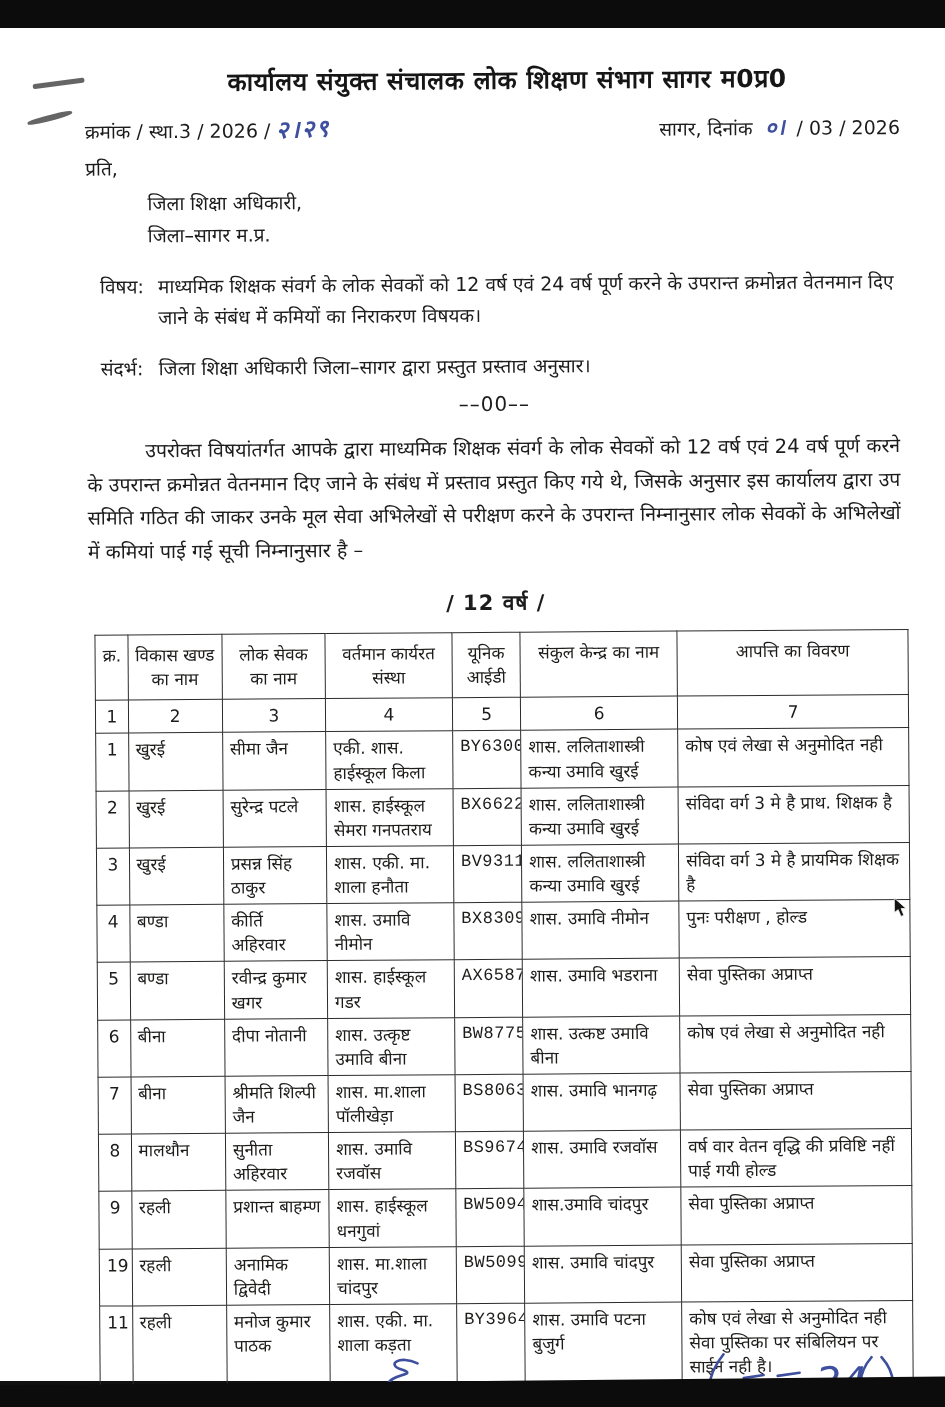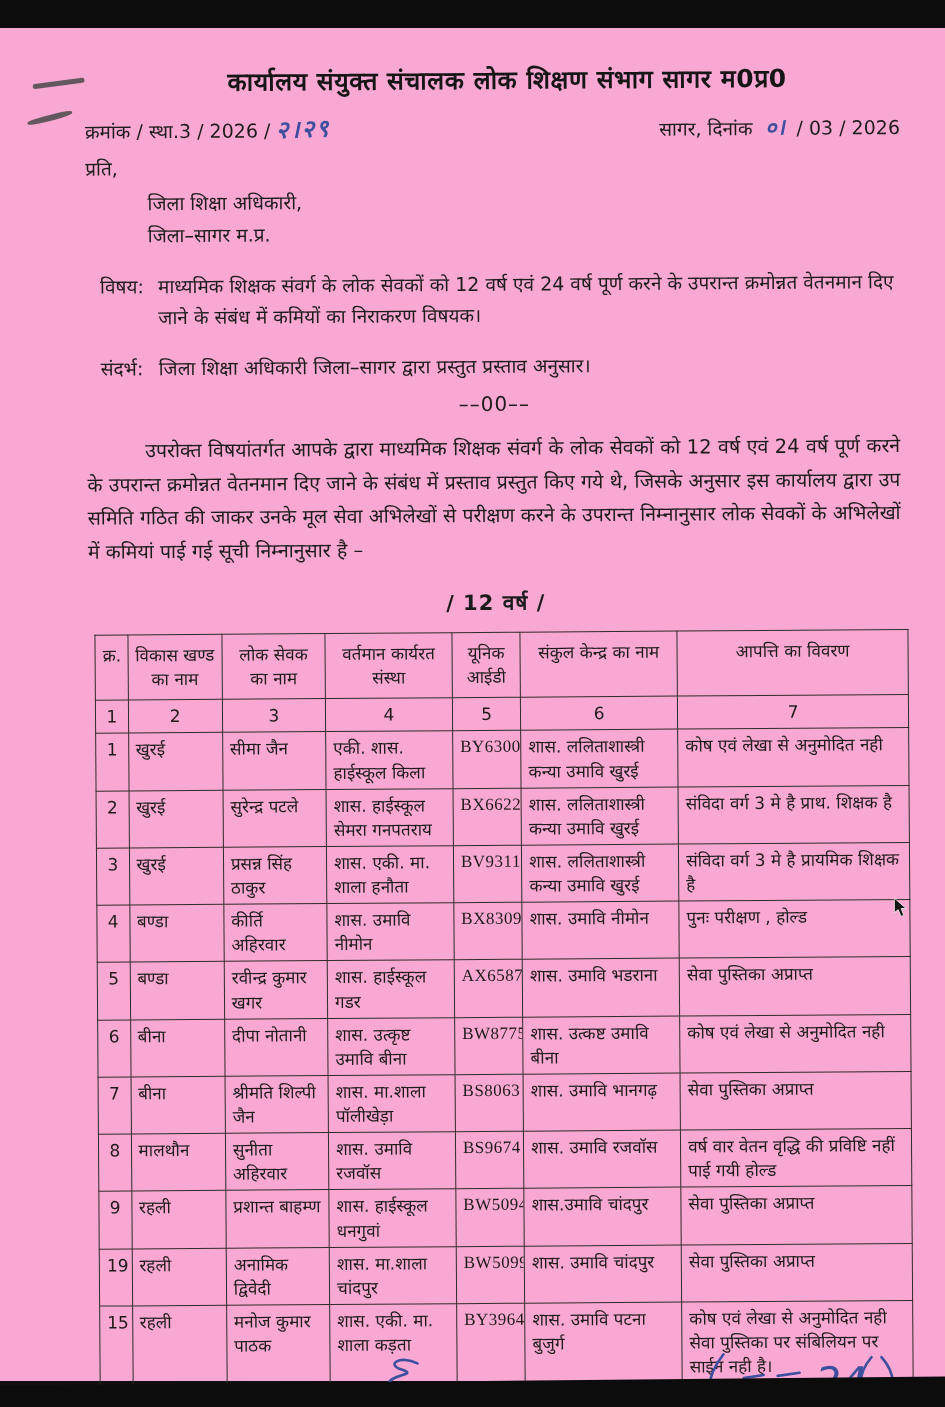--- a/index.html
+++ b/index.html
@@ -3,21 +3,21 @@
 <meta charset="utf-8">
 <style>
   html,body{margin:0;padding:0;}
   body{
     width:945px;height:1407px;position:relative;overflow:hidden;
     background:#101010;
     font-family:"DejaVu Sans","Liberation Sans",sans-serif;
   }
   .scan-bar-top{position:absolute;top:0;left:0;width:945px;height:28px;background:#0c0c0c;}
   .scan-bar-bottom{position:absolute;left:-12px;width:980px;height:46px;top:1381px;background:#0c0c0c;transform:rotate(-0.55deg);}
-  .paper{position:absolute;top:28px;left:0;width:945px;height:1353px;background:#f9a8d4;}
+  .paper{position:absolute;top:28px;left:0;width:945px;height:1353px;background:#ffffff;}
   .content{
     position:absolute;top:0;left:0;width:945px;height:1353px;
     transform:rotate(-0.4deg);transform-origin:50% 40%;
     color:#1c1c1c;
   }
   .inner{padding:34px 42px 0 88px;}
   .doc-title{
     text-align:center;font-size:25px;font-weight:bold;letter-spacing:0.5px;
     color:#161616;margin:0 0 14px 30px;
   }
@@ -44,21 +44,21 @@
   table.obj th,table.obj td{
     border:1.5px solid #2e2c2a;
     font-size:17px;line-height:1.42;
     padding:4px 7px;vertical-align:top;
     font-weight:normal;color:#1d1c1a;
     overflow:hidden;
   }
   table.obj th{text-align:center;padding-top:8px;padding-bottom:8px;}
   td.colnum{ text-align:center;padding:1px 4px;font-size:16px;}
   td.serial{text-align:center;}
-  td.uid{font-size:15.5px;letter-spacing:0.5px;font-family:Liberation Serif, serif;}
+  td.uid{font-size:15.5px;letter-spacing:0.5px;font-family:Liberation Mono, monospace;}
   .pen-scribble{position:absolute;background:#4a4a4a;border-radius:2px;opacity:0.85;}
   .scrib1{left:36px;top:50px;width:52px;height:5px;transform:rotate(-7deg);}
   .scrib2{left:30px;top:84px;width:46px;height:6px;transform:rotate(-14deg);border-radius:40%;}
   .cursor{position:absolute;left:891px;top:872px;}
   .squiggle{position:absolute;left:372px;top:1328px;}
   .hand-right{position:absolute;left:688px;top:1318px;}
   .hand-right text{font-family:"DejaVu Sans",sans-serif;font-style:italic;}
 </style>
 </head>
 <body>
@@ -222,21 +222,21 @@
             <tr>
               <td class="serial">19</td>
               <td>रहली</td>
               <td>अनामिक द्विवेदी</td>
               <td>शास. मा.शाला चांदपुर</td>
               <td class="uid">BW5099</td>
               <td>शास. उमावि चांदपुर</td>
               <td>सेवा पुस्तिका अप्राप्त</td>
             </tr>
             <tr>
-              <td class="serial">15</td>
+              <td class="serial">11</td>
               <td>रहली</td>
               <td>मनोज कुमार पाठक</td>
               <td>शास. एकी. मा. शाला कड़ता</td>
               <td class="uid">BY3964</td>
               <td>शास. उमावि पटना बुजुर्ग</td>
               <td>कोष एवं लेखा से अनुमोदित नही सेवा पुस्तिका पर संबिलियन पर साईन नही है।</td>
             </tr>
           </tbody>
       </table>
     </div>

